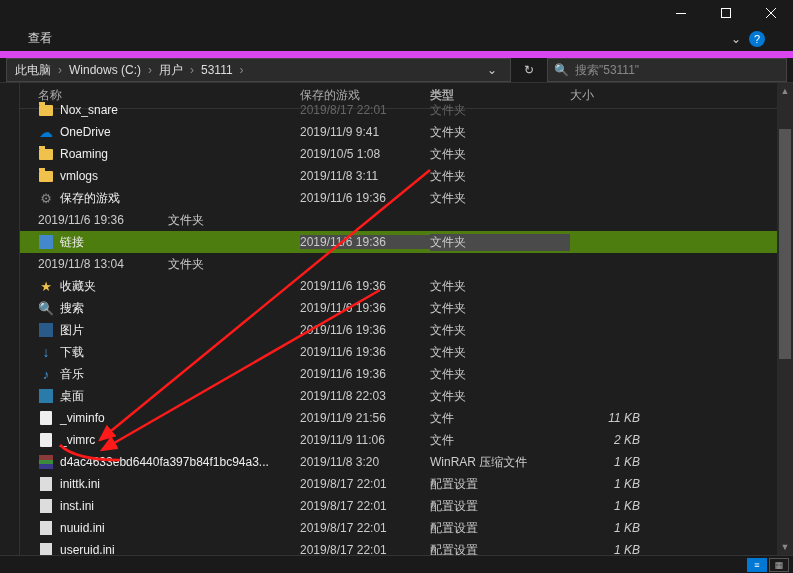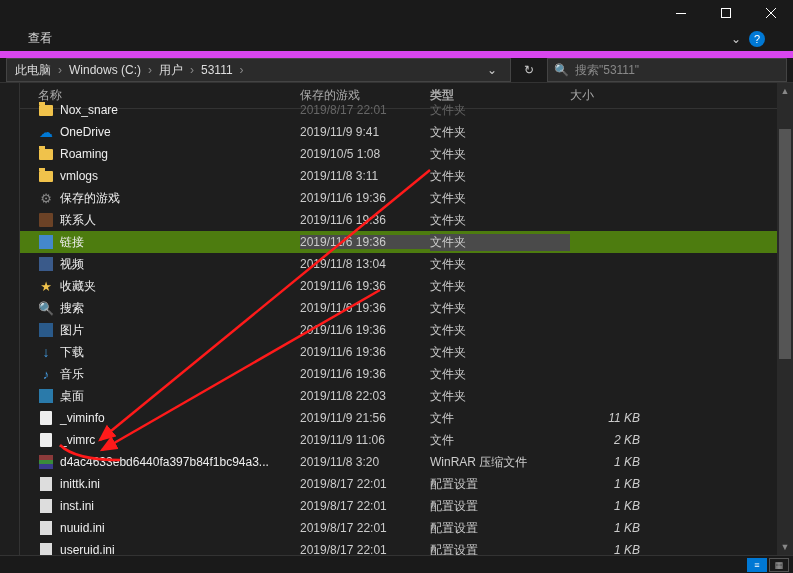--- a/index.html
+++ b/index.html
@@ -177,48 +177,36 @@
             <div class="ico">
               <span class="gear">⚙</span>
             </div>
             <span>保存的游戏</span>
           </div>
           <div class="rdate">2019/11/6 19:36</div>
           <div class="rtype">文件夹</div>
           <div class="rsize"></div>
         </div>
         <div class="row">
-          <div class="rname">
-            <div class="ico">
-              <div class="contact"></div>
-            </div>
-            <span>联系人</span>
-          </div>
           <div class="rdate">2019/11/6 19:36</div>
           <div class="rtype">文件夹</div>
           <div class="rsize"></div>
         </div>
         <div class="row sel">
           <div class="rname">
             <div class="ico">
               <div class="link"></div>
             </div>
             <span>链接</span>
           </div>
           <div class="rdate">2019/11/6 19:36</div>
           <div class="rtype">文件夹</div>
           <div class="rsize"></div>
         </div>
         <div class="row">
-          <div class="rname">
-            <div class="ico">
-              <div class="video"></div>
-            </div>
-            <span>视频</span>
-          </div>
           <div class="rdate">2019/11/8 13:04</div>
           <div class="rtype">文件夹</div>
           <div class="rsize"></div>
         </div>
         <div class="row">
           <div class="rname">
             <div class="ico">
               <span class="star">★</span>
             </div>
             <span>收藏夹</span>

